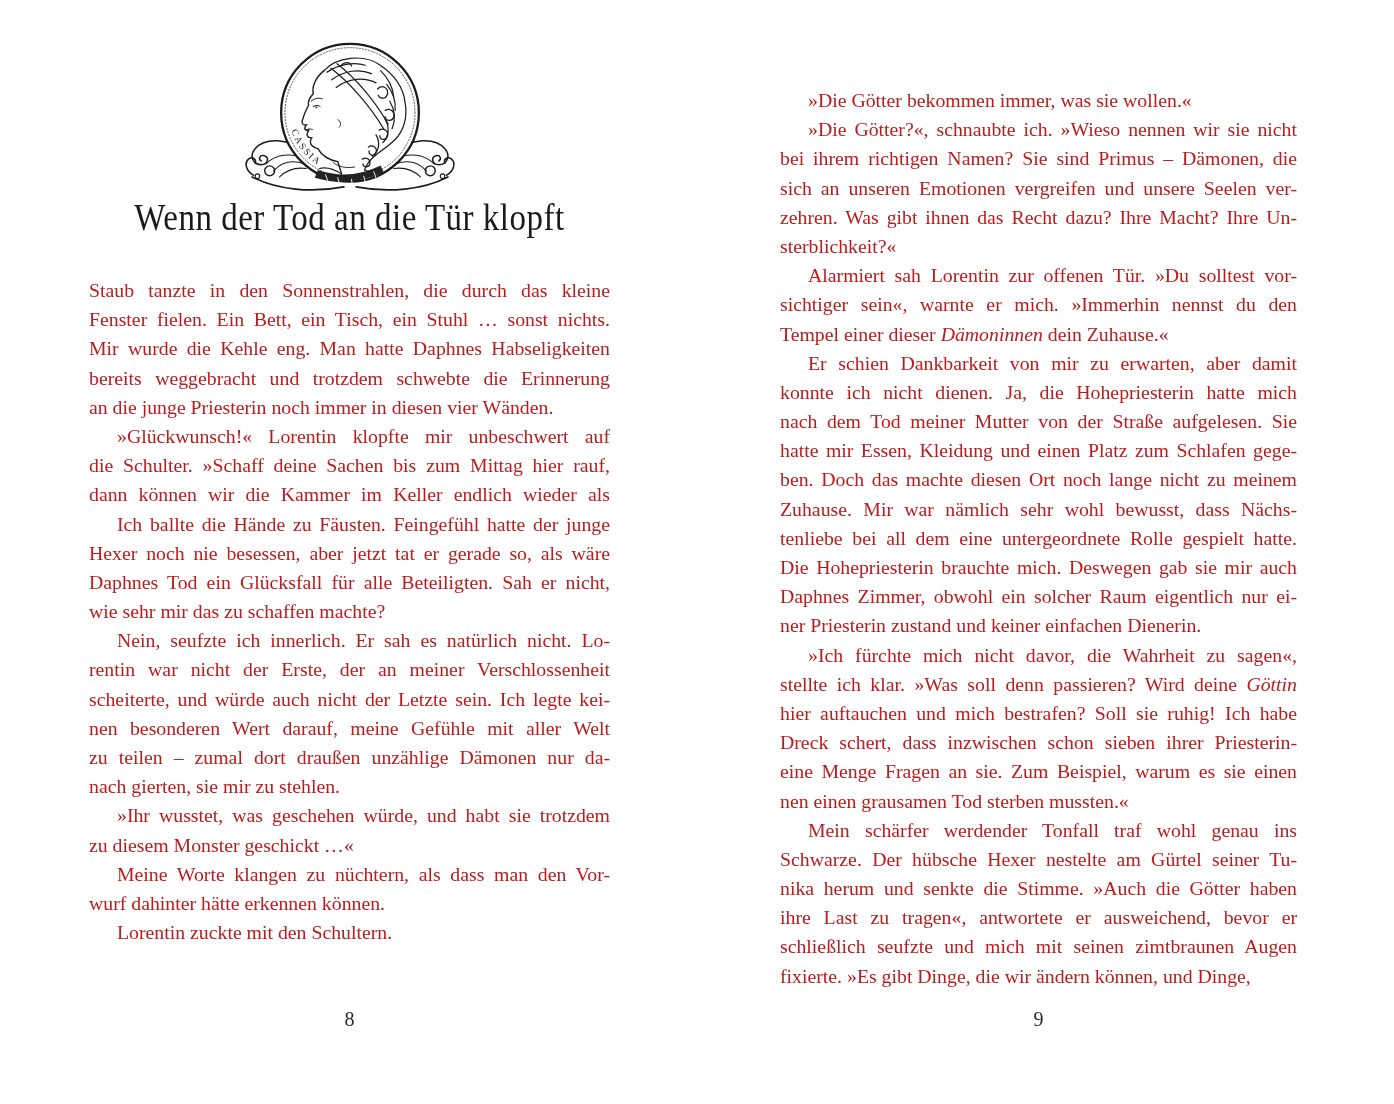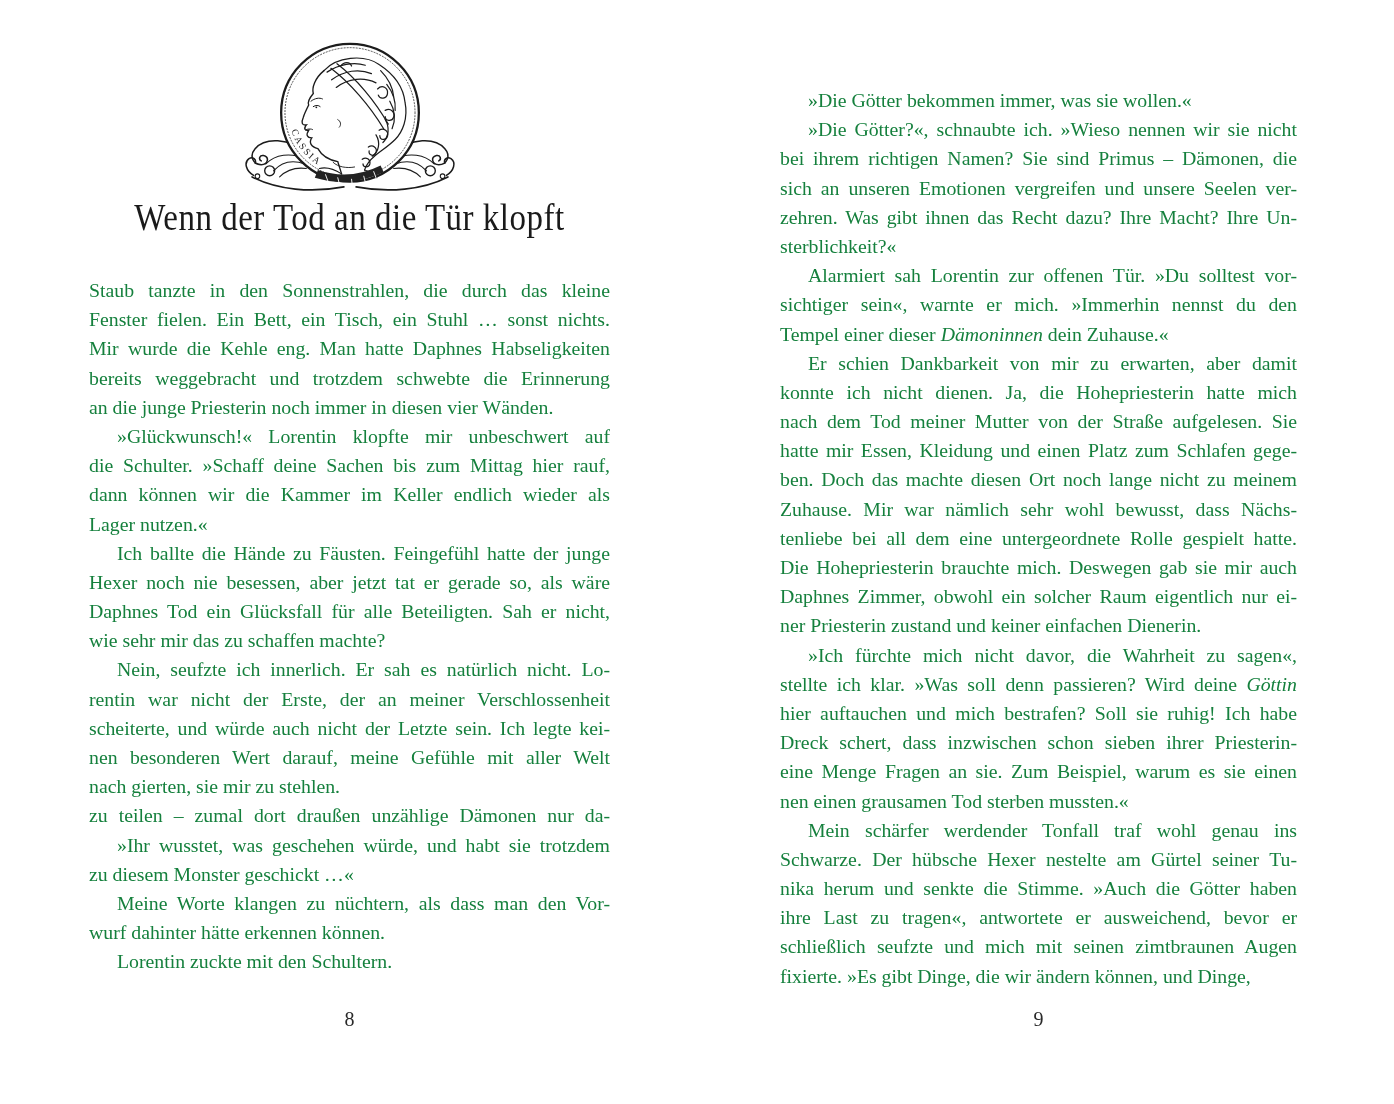--- a/index.html
+++ b/index.html
@@ -33,21 +33,21 @@
     color:#1a1a1a;
     transform:scaleY(1.12);
     transform-origin:50% 60%;
     white-space:nowrap;
   }
 
   .text-block{
     position:absolute;left:0;right:0;
     font-size:19.8px;
     line-height:29.2px;
-    color:#15803d;
+    color:#b91c1c;
   }
   .page.left  .text-block{top:276px;}
   .page.right .text-block{top:86px;}
 
   .line{
     text-align:justify;
     text-align-last:justify;
     height:29.2px;
     overflow:hidden;
     white-space:normal;
@@ -153,31 +153,30 @@
 
     <div class="text-block">
         <div class="line">Staub tanzte in den Sonnenstrahlen, die durch das kleine</div>
         <div class="line">Fenster fielen. Ein Bett, ein Tisch, ein Stuhl … sonst nichts.</div>
         <div class="line">Mir wurde die Kehle eng. Man hatte Daphnes Habseligkeiten</div>
         <div class="line">bereits weggebracht und trotzdem schwebte die Erinnerung</div>
         <div class="line last">an die junge Priesterin noch immer in diesen vier Wänden.</div>
         <div class="line indent">»Glückwunsch!« Lorentin klopfte mir unbeschwert auf</div>
         <div class="line">die Schulter. »Schaff deine Sachen bis zum Mittag hier rauf,</div>
         <div class="line">dann können wir die Kammer im Keller endlich wieder als</div>
-        <div class="line last">Lager nutzen.«</div>
         <div class="line indent">Ich ballte die Hände zu Fäusten. Feingefühl hatte der junge</div>
         <div class="line">Hexer noch nie besessen, aber jetzt tat er gerade so, als wäre</div>
         <div class="line">Daphnes Tod ein Glücksfall für alle Beteiligten. Sah er nicht,</div>
         <div class="line last">wie sehr mir das zu schaffen machte?</div>
         <div class="line indent">Nein, seufzte ich innerlich. Er sah es natürlich nicht. Lo-</div>
         <div class="line">rentin war nicht der Erste, der an meiner Verschlossenheit</div>
         <div class="line">scheiterte, und würde auch nicht der Letzte sein. Ich legte kei-</div>
         <div class="line">nen besonderen Wert darauf, meine Gefühle mit aller Welt</div>
+        <div class="line">zu teilen – zumal dort draußen unzählige Dämonen nur da-</div>
         <div class="line last">nach gierten, sie mir zu stehlen.</div>
-        <div class="line">zu teilen – zumal dort draußen unzählige Dämonen nur da-</div>
         <div class="line indent">»Ihr wusstet, was geschehen würde, und habt sie trotzdem</div>
         <div class="line last">zu diesem Monster geschickt …«</div>
         <div class="line indent">Meine Worte klangen zu nüchtern, als dass man den Vor-</div>
         <div class="line last">wurf dahinter hätte erkennen können.</div>
         <div class="line last indent">Lorentin zuckte mit den Schultern.</div>
       </div>
 
     <div class="page-number">8</div>
   </section>
 

